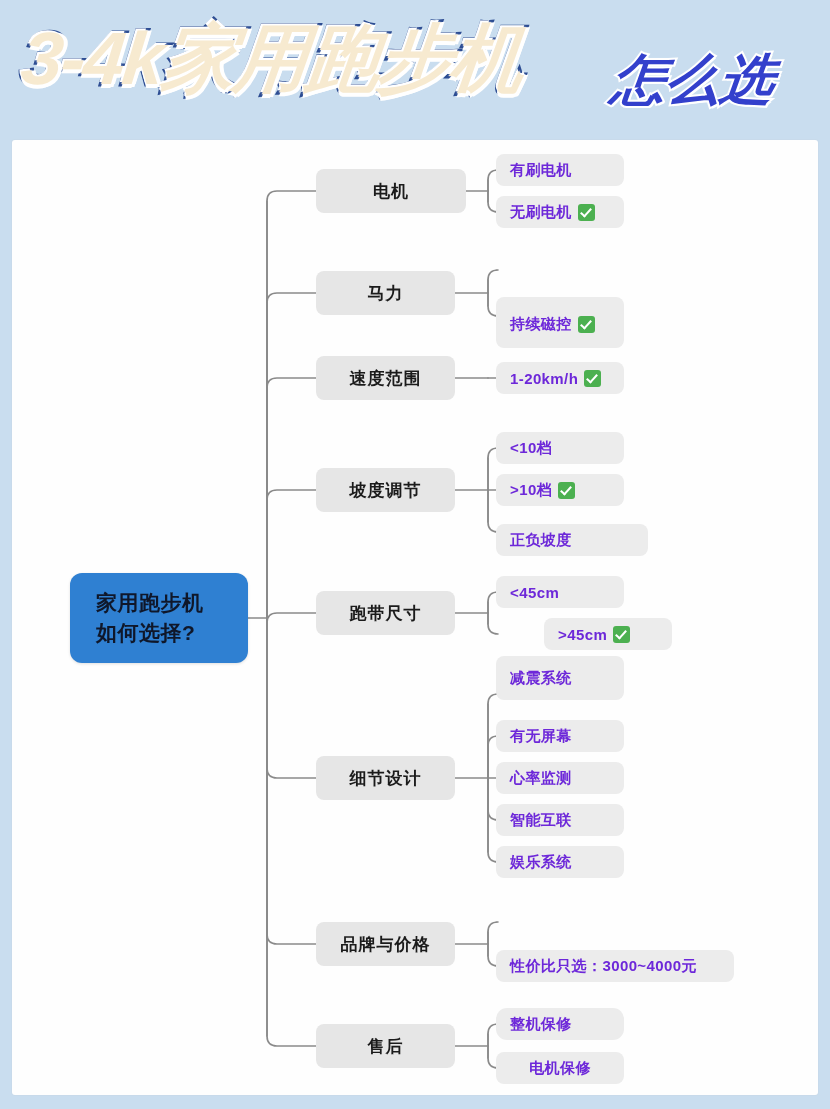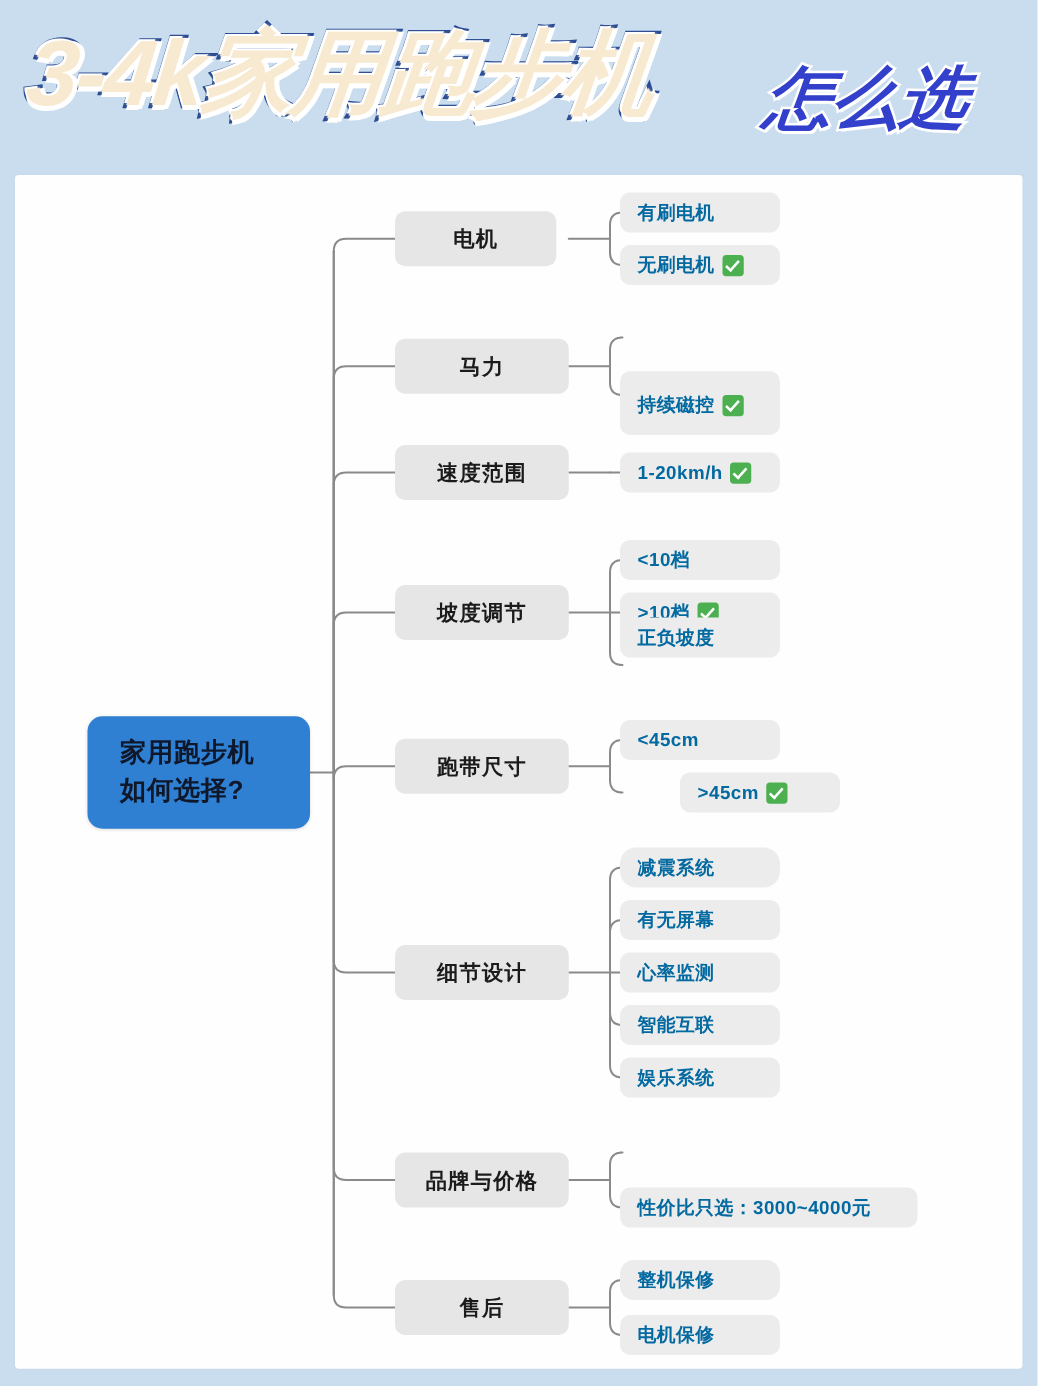--- a/index.html
+++ b/index.html
@@ -112,21 +112,21 @@
     background: #e6e6e6;
     color: #1b1b1b;
     font-size: 17px;
     font-weight: 700;
     justify-content: center;
     letter-spacing: 1px;
   }
 
   .node-leaf {
     background: #ececec;
-    color: #0369a1;
+    color: #6d28d9;
     font-size: 15px;
     font-weight: 700;
     padding: 0 14px;
     letter-spacing: 0.4px;
   }
 
   .check {
     display: inline-block;
     width: 17px;
     height: 17px;
@@ -204,21 +204,21 @@
         <path d="M 476 906 L 476 894 Q 476 884 486 884 L 484 884" fill="none" stroke="#8a8a8a" stroke-width="1.6" stroke-linecap="round" stroke-linejoin="round"></path>
         <path d="M 476 906 L 476 918 Q 476 928 486 928 L 484 928" fill="none" stroke="#8a8a8a" stroke-width="1.6" stroke-linecap="round" stroke-linejoin="round"></path>
       </svg>
 
   <div class="node node-root" style="left: 58px; top: 433px; width: 178px; height: 90px;">
         <div>
           <span class="root-line">家用跑步机</span>
           <span class="root-line">如何选择?</span>
         </div>
       </div>
-      <div class="node node-branch" style="left: 304px; top: 29px; width: 129px; height: 44px;">
+      <div class="node node-branch" style="left: 304px; top: 29px; width: 150px; height: 44px;">
         <span>电机</span>
       </div>
       <div class="node node-leaf" style="left: 484px; top: 14px; width: 128px; height: 32px;">
         <span>有刷电机</span>
       </div>
       <div class="node node-leaf" style="left: 484px; top: 56px; width: 128px; height: 32px;">
         <span>无刷电机</span>
         <span class="check"></span>
       </div>
       <div class="node node-branch" style="left: 304px; top: 131px; width: 139px; height: 44px;">
@@ -241,37 +241,37 @@
       <div class="node node-branch" style="left: 304px; top: 328px; width: 139px; height: 44px;">
         <span>坡度调节</span>
       </div>
       <div class="node node-leaf" style="left: 484px; top: 292px; width: 128px; height: 32px;">
         <span>&lt;10档</span>
       </div>
       <div class="node node-leaf" style="left: 484px; top: 334px; width: 128px; height: 32px;">
         <span>&gt;10档</span>
         <span class="check"></span>
       </div>
-      <div class="node node-leaf" style="left: 484px; top: 354px; width: 128px; height: 32px;">
+      <div class="node node-leaf" style="left: 484px; top: 384px; width: 152px; height: 32px;">
         <span>正负坡度</span>
       </div>
       <div class="node node-branch" style="left: 304px; top: 451px; width: 139px; height: 44px;">
         <span>跑带尺寸</span>
       </div>
       <div class="node node-leaf" style="left: 484px; top: 436px; width: 128px; height: 32px; text-align: right;">
         <span>&lt;45cm</span>
       </div>
       <div class="node node-leaf" style="left: 484px; top: 478px; width: 128px; height: 32px; margin-left: 48px;">
         <span>&gt;45cm</span>
         <span class="check"></span>
       </div>
       <div class="node node-branch" style="left: 304px; top: 616px; width: 139px; height: 44px;">
         <span>细节设计</span>
       </div>
-      <div class="node node-leaf" style="left: 484px; top: 538px; width: 128px; height: 32px; border-radius: 13px;">
+      <div class="node node-leaf" style="left: 484px; top: 516px; width: 128px; height: 44px;">
         <span>减震系统</span>
       </div>
       <div class="node node-leaf" style="left: 484px; top: 580px; width: 128px; height: 32px;">
         <span>有无屏幕</span>
       </div>
       <div class="node node-leaf" style="left: 484px; top: 622px; width: 128px; height: 32px;">
         <span>心率监测</span>
       </div>
       <div class="node node-leaf" style="left: 484px; top: 664px; width: 128px; height: 32px;">
         <span>智能互联</span>
@@ -284,17 +284,17 @@
       </div>
       <div class="node node-leaf" style="left: 484px; top: 810px; width: 238px; height: 32px;">
         <span>性价比只选：3000~4000元</span>
       </div>
       <div class="node node-branch" style="left: 304px; top: 884px; width: 139px; height: 44px;">
         <span>售后</span>
       </div>
       <div class="node node-leaf" style="left: 484px; top: 868px; width: 128px; height: 32px; border-radius: 11px;">
         <span>整机保修</span>
       </div>
-      <div class="node node-leaf" style="left: 484px; top: 912px; width: 128px; height: 32px;">
+      <div class="node node-leaf" style="left: 484px; top: 912px; width: 128px; height: 32px; justify-content: center;">
         <span>电机保修</span>
       </div>
     </div>
 </div>
 
 </body></html>

